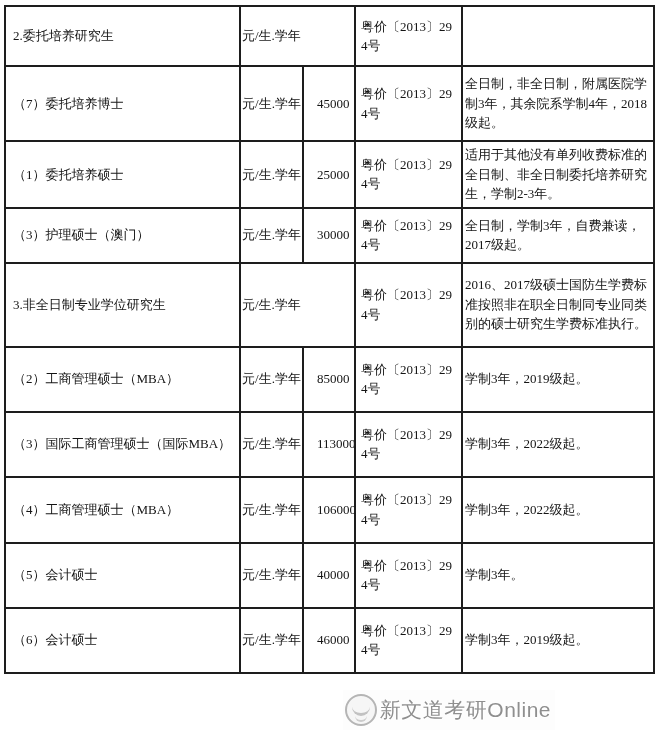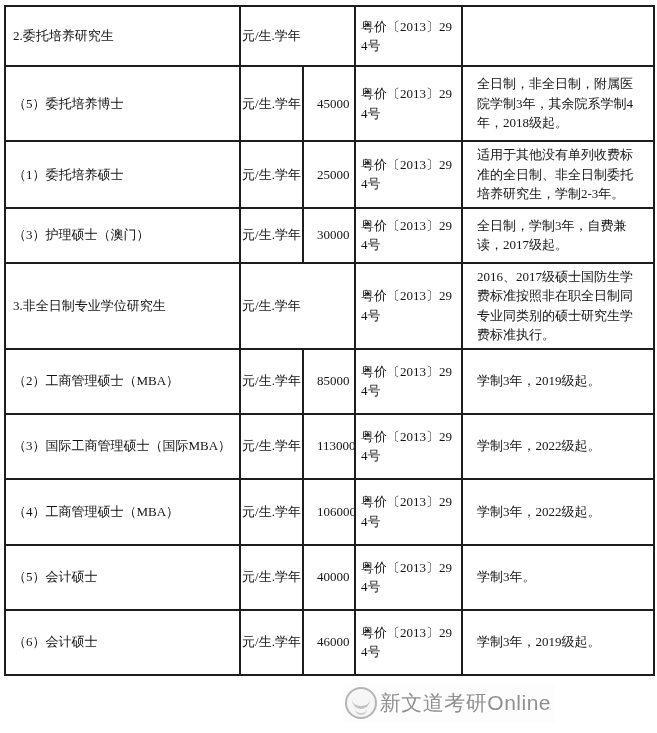--- a/index.html
+++ b/index.html
@@ -33,38 +33,38 @@
   col.c-unit   { width: 63px;  }
   col.c-amount { width: 52px;  }
   col.c-ref    { width: 107px; }
   col.c-note   { width: 192px; }
 
   td.name-cell   { text-align: left; padding: 2px 4px 2px 7px; }
   td.unit-cell   { text-align: center; padding: 0; white-space: nowrap; }
   td.unit-merged { text-align: left; padding: 0 0 0 1px; white-space: nowrap; }
   td.amount-cell { text-align: center; padding: 0 13px; }
   td.ref-cell    { padding: 7px 5px; line-break: anywhere; }
-  td.note-cell   { text-align: left; padding: 3px 14px; }
+  td.note-cell   { text-align: left; padding: 3px 2px; }
 
   
   tr.r0  td { height: 60px; }
   tr.r1  td { height: 75px; }
   tr.r2  td { height: 60px; }
   tr.r3  td { height: 53px; }
   tr.r4  td { height: 84px; margin-top: 8px; }
   tr.r5  td { height: 65px; }
   tr.r6  td { height: 65px; }
   tr.r7  td { height: 65px; }
   tr.r8  td { height: 66px; }
   tr.r9  td { height: 65px; }
   tr.r10 td { height: 65px; }
 
   .watermark {
     position: absolute;
-    right: 1px; bottom: 10px;
+    right: 1px; bottom: 3px;
     height: 40px;
     display: flex;
     align-items: center;
     gap: 3px;
     padding: 2px 4px 2px 2px;
     background: rgba(252, 252, 252, 0.62);
     pointer-events: none;
   }
   .wm-logo {
     width: 32px; height: 32px;
@@ -113,21 +113,21 @@
         <col class="c-note">
     </colgroup>
     <tbody>
       <tr class="r0">
         <td class="name-cell">2.委托培养研究生</td>
         <td class="unit-merged" colspan="2">元/生.学年</td>
         <td class="ref-cell">粤价〔2013〕294号</td>
         <td class="note-cell"></td>
       </tr>
       <tr class="r1">
-        <td class="name-cell">（5）委托培养博士</td>
+        <td class="name-cell">（7）委托培养博士</td>
         <td class="unit-cell">元/生.学年</td>
         <td class="amount-cell">45000</td>
         <td class="ref-cell">粤价〔2013〕294号</td>
         <td class="note-cell">全日制，非全日制，附属医院学制3年，其余院系学制4年，2018级起。</td>
       </tr>
       <tr class="r2">
         <td class="name-cell">（1）委托培养硕士</td>
         <td class="unit-cell">元/生.学年</td>
         <td class="amount-cell">25000</td>
         <td class="ref-cell">粤价〔2013〕294号</td>

